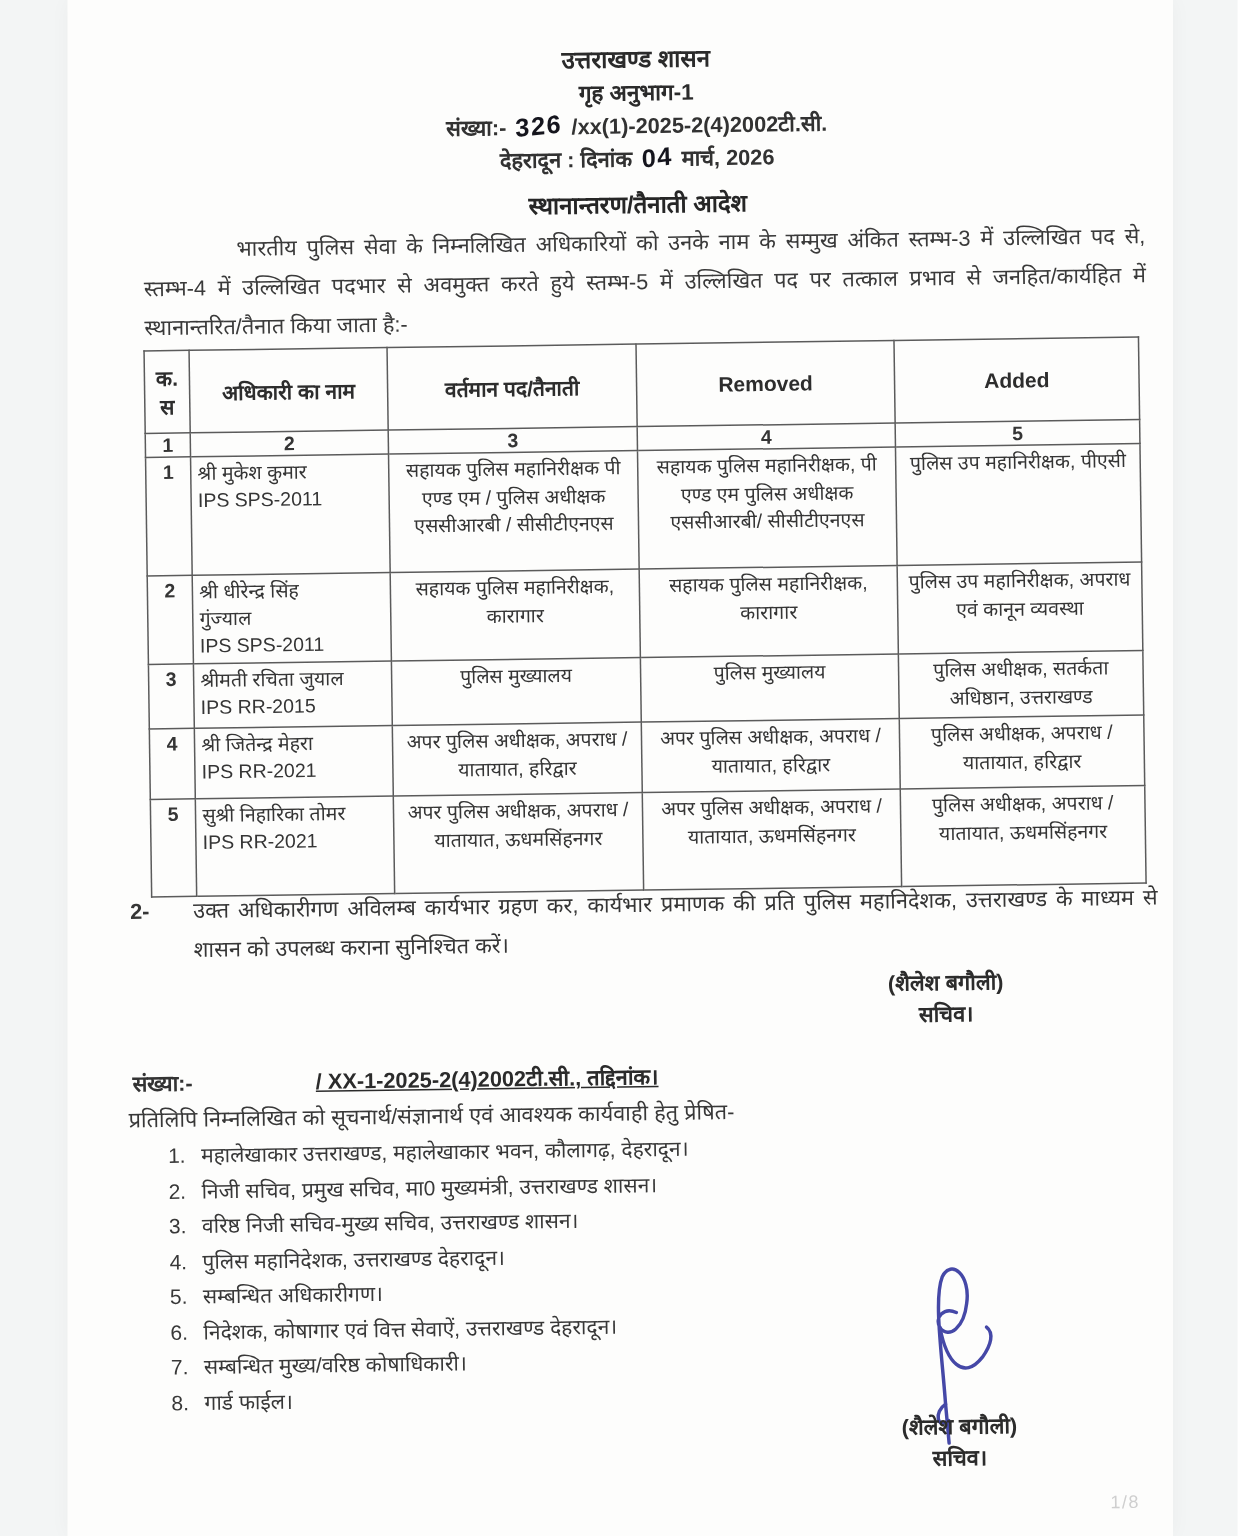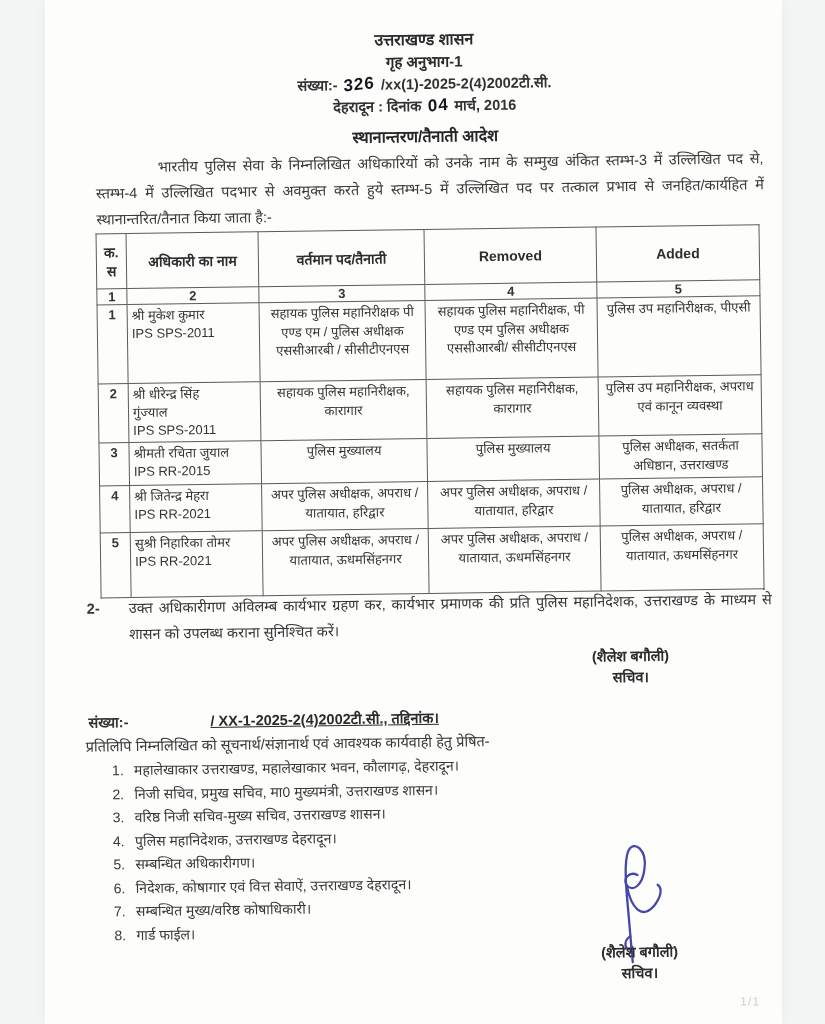--- a/index.html
+++ b/index.html
@@ -99,21 +99,21 @@
   <div class="abs center-block h-org">उत्तराखण्ड शासन</div>
   <div class="abs center-block h-sec">गृह अनुभाग-1</div>
   <div class="abs center-block h-num">
     <span>संख्या:-</span>
     <span class="hw">326</span>
     <span>/xx(1)-2025-2(4)2002टी.सी.</span>
   </div>
   <div class="abs center-block h-date">
     <span>देहरादून : दिनांक</span>
     <span class="hw">04</span>
-    <span>मार्च, 2016</span>
+    <span>मार्च, 2026</span>
   </div>
 
   <div class="abs title">स्थानान्तरण/तैनाती आदेश</div>
   <div class="abs intro">भारतीय पुलिस सेवा के निम्नलिखित अधिकारियों को उनके नाम के सम्मुख अंकित स्तम्भ-3 में उल्लिखित पद से, स्तम्भ-4 में उल्लिखित पदभार से अवमुक्त करते हुये स्तम्भ-5 में उल्लिखित पद पर तत्काल प्रभाव से जनहित/कार्यहित में स्थानान्तरित/तैनात किया जाता है:-</div>
 
   <table class="order">
     <colgroup>
         <col class="c0">
         <col class="c1">
         <col class="c2">
@@ -237,15 +237,15 @@
       <path d="M38,45 C42,68 53,81 66,65 C72,57 74,49 69,45"></path>
       <path d="M41,96 C33,101 35,113 43,107"></path>
     </g>
   </svg>
 
   <div class="abs sig2">
     <div class="sig-name">(शैलेश बगौली)</div>
     <div class="sig-desig">सचिव।</div>
   </div>
 
-  <div class="abs pagemark">1/1</div>
+  <div class="abs pagemark">1/8</div>
 
 </div>
 
 </body></html>

